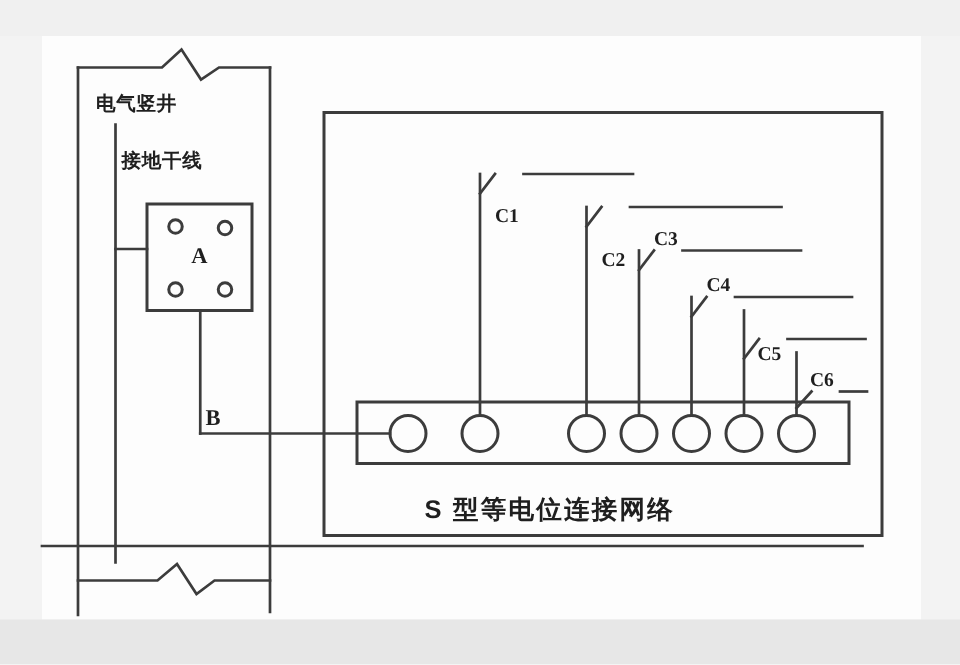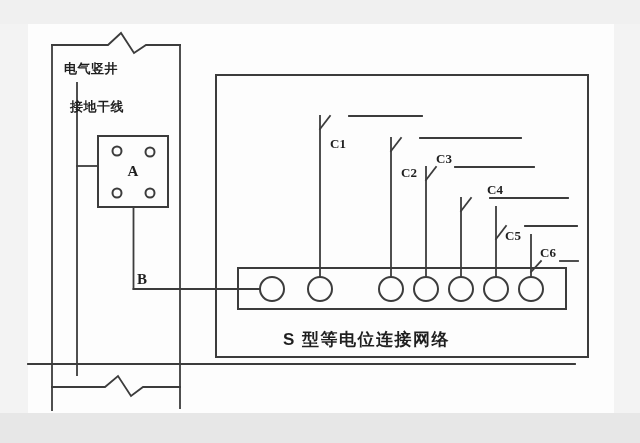--- a/index.html
+++ b/index.html
@@ -154,25 +154,25 @@
     <g>
       <path class="ln" d="M531 235 V277"></path>
       <path class="ln" d="M531 272 L541 261"></path>
       <path class="ln" d="M560 261 H578"></path>
     </g>
 
     <path class="ln" d="M28 364 H575"></path>
   </svg>
 
   <span class="lbl lbl-cn" style="left:64px; top:62px;">电气竖井</span>
-  <span class="lbl lbl-cn" style="left:70px; top:100px;">接地干线</span>
+  <span class="lbl lbl-cn" style="left:81px; top:100px;">接地干线</span>
   <span class="lbl lbl-letter" style="left:98px; top:163px; width:70px; text-align:center;">A</span>
   <span class="lbl lbl-letter" style="left:137px; top:271px;">B</span>
 
   <span class="lbl lbl-branch" style="left:330px; top:101px;margin-top:36px;">C1</span>
   <span class="lbl lbl-branch" style="left:401px; top:123px;margin-top:43px;">C2</span>
   <span class="lbl lbl-branch" style="left:436px; top:152px;">C3</span>
-  <span class="lbl lbl-branch" style="left:471px; top:183px;margin-left:16px;">C4</span>
+  <span class="lbl lbl-branch" style="left:471px; top:183px;">C4</span>
   <span class="lbl lbl-branch" style="left:505px; top:229px;">C5</span>
   <span class="lbl lbl-branch" style="left:540px; top:246px;">C6</span>
 
   <span class="lbl lbl-caption" style="left:238px; top:331px; width:372px; text-align:left; padding-left:45px;">S 型等电位连接网络</span>
 </div>
 
 </body></html>

